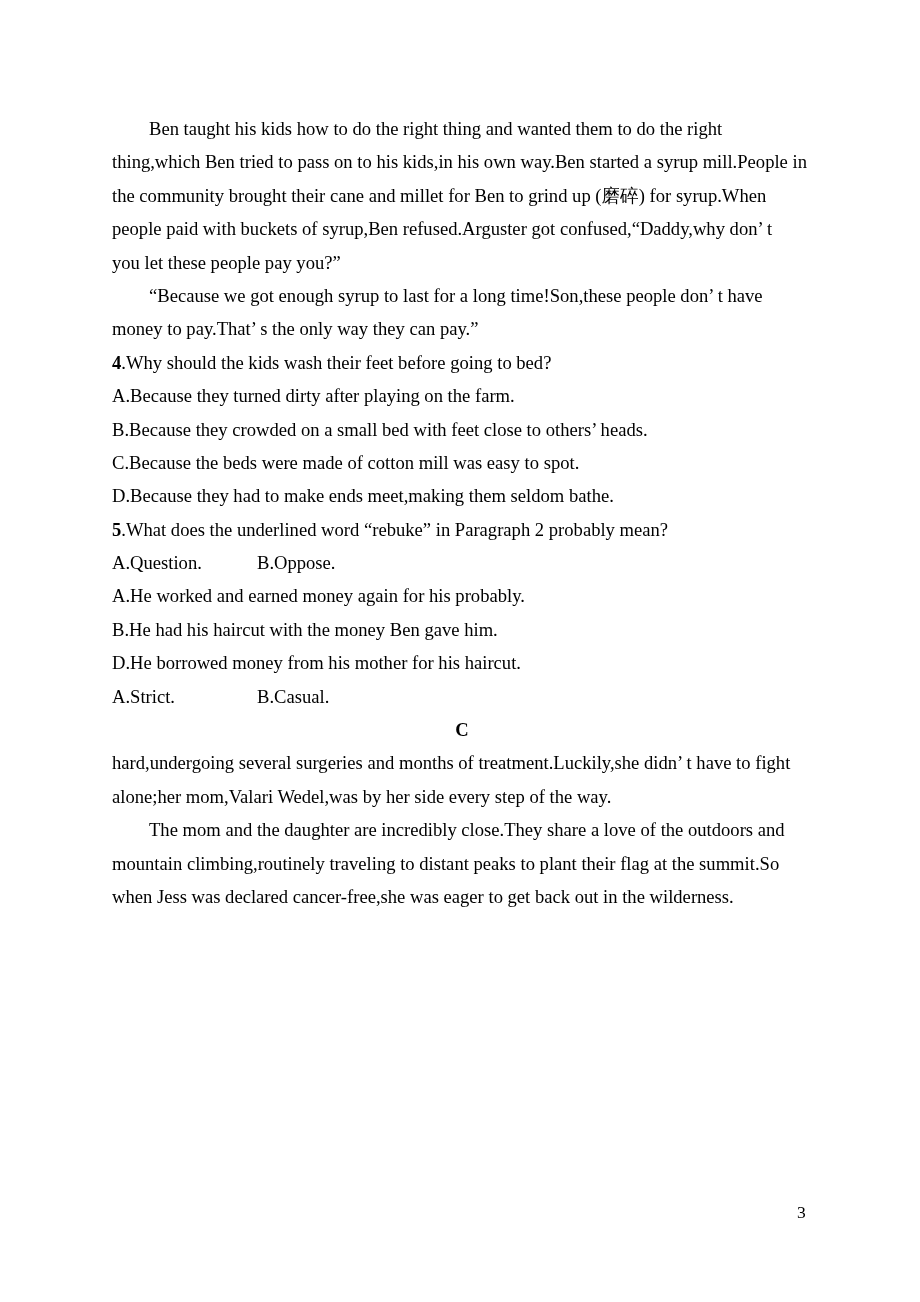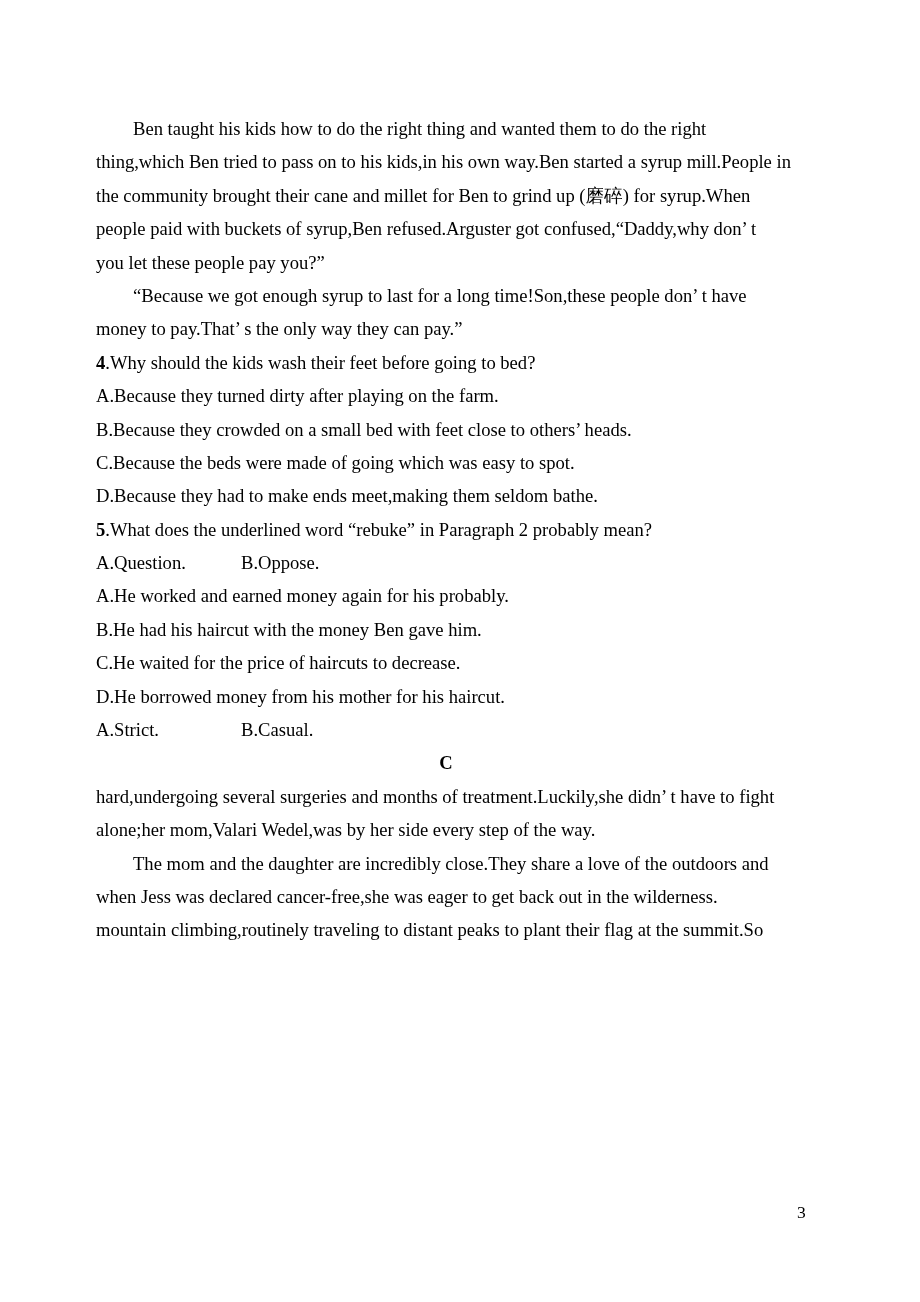--- a/index.html
+++ b/index.html
@@ -11,21 +11,21 @@
     width: 920px;
     height: 1302px;
     position: relative;
     font-family: "Liberation Serif", "DejaVu Serif", serif;
     font-size: 18.6px;
     color: #000000;
     overflow: hidden;
   }
   .textblock {
     position: absolute;
-    left: 96px;
+    left: 112px;
     top: 112px;
     width: 700px;
   }
   .line {
     margin: 0;
     padding: 0;
     height: 33.4px;
     line-height: 33.4px;
     white-space: nowrap;
   }
@@ -56,37 +56,36 @@
   <p class="line">the community brought their cane and millet for Ben to grind up (磨碎) for syrup.When</p>
   <p class="line">people paid with buckets of syrup,Ben refused.Arguster got confused,“Daddy,why don’ t</p>
   <p class="line">you let these people pay you?”</p>
 
   <p class="line indent">“Because we got enough syrup to last for a long time!Son,these people don’ t have</p>
   <p class="line">money to pay.That’ s the only way they can pay.”</p>
 
   <p class="line"><span class="qnum">4</span><span>.Why should the kids wash their feet before going to bed?</span></p>
   <p class="line">A.Because they turned dirty after playing on the farm.</p>
   <p class="line">B.Because they crowded on a small bed with feet close to others’ heads.</p>
-  <p class="line">C.Because the beds were made of going which was easy to spot.</p>
+  <p class="line">C.Because the beds were made of cotton mill was easy to spot.</p>
   <p class="line">D.Because they had to make ends meet,making them seldom bathe.</p>
 
   <p class="line"><span class="qnum">5</span><span>.What does the underlined word “rebuke” in Paragraph 2 probably mean?</span></p>
   <p class="line"><span class="col1">A.Question.</span><span>B.Oppose.</span></p>
 
   <p class="line">A.He worked and earned money again for his probably.</p>
   <p class="line">B.He had his haircut with the money Ben gave him.</p>
-  <p class="line">C.He waited for the price of haircuts to decrease.</p>
   <p class="line">D.He borrowed money from his mother for his haircut.</p>
 
   <p class="line"><span class="col1">A.Strict.</span><span>B.Casual.</span></p>
 
   <p class="line center bold">C</p>
 
   <p class="line">hard,undergoing several surgeries and months of treatment.Luckily,she didn’ t have to fight</p>
   <p class="line">alone;her mom,Valari Wedel,was by her side every step of the way.</p>
 
   <p class="line indent">The mom and the daughter are incredibly close.They share a love of the outdoors and</p>
+  <p class="line">mountain climbing,routinely traveling to distant peaks to plant their flag at the summit.So</p>
   <p class="line">when Jess was declared cancer-free,she was eager to get back out in the wilderness.</p>
-  <p class="line">mountain climbing,routinely traveling to distant peaks to plant their flag at the summit.So</p>
 
 </div>
 
 <span class="footer-pagenum">3</span>
 
 </body></html>

